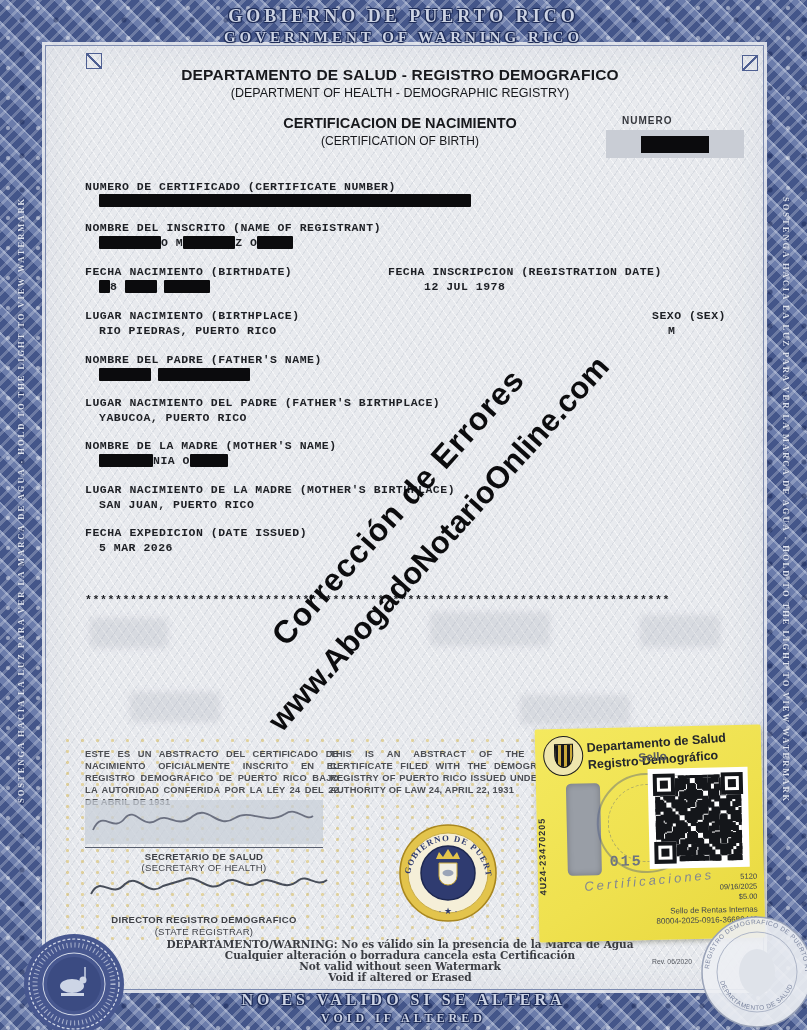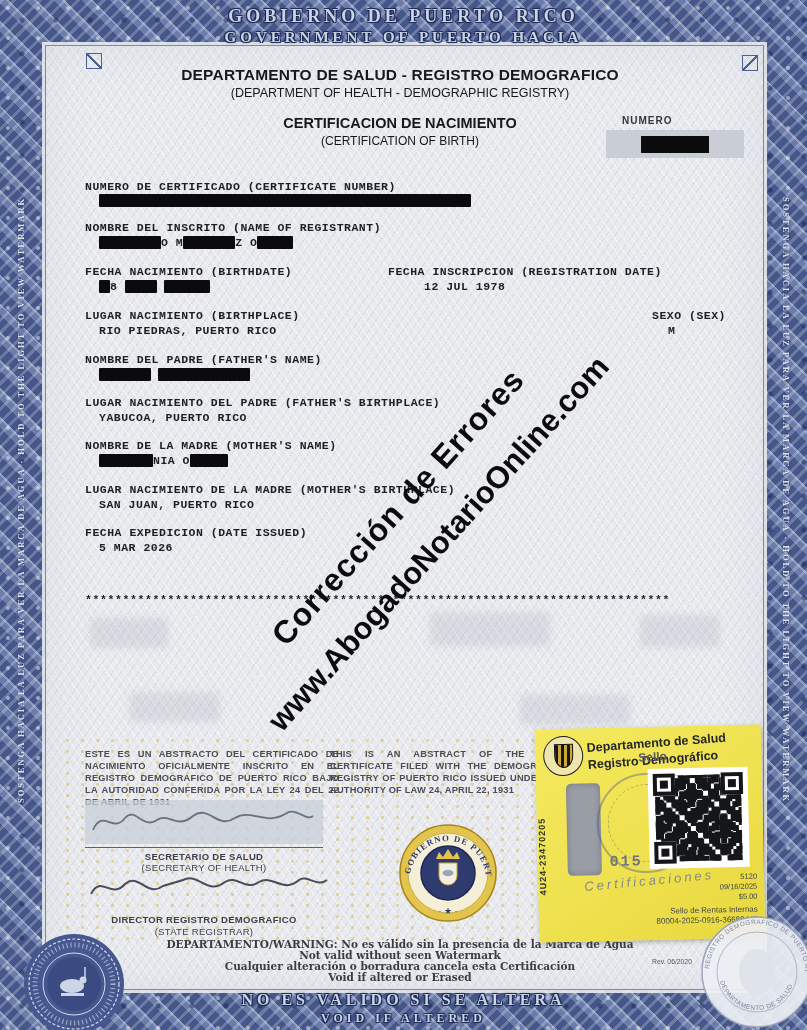--- a/index.html
+++ b/index.html
@@ -65,21 +65,21 @@
   .warn{position:absolute;left:150px;top:939px;width:500px;text-align:center;z-index:2;
     font-family:"DejaVu Serif","Liberation Serif",serif;font-weight:bold;color:#3a3c42;font-size:10.5px;line-height:1.05;}
   .seal-svg{position:absolute;z-index:3;}
 </style>
 </head>
 <body>
 
 <div class="page">
 
   <div class="banner" style="top:6px;font-size:18px;">GOBIERNO DE PUERTO RICO</div>
-  <div class="banner" style="top:29px;font-size:15px;">GOVERNMENT OF PUERTO HACIA</div>
+  <div class="banner" style="top:29px;font-size:15px;">GOVERNMENT OF WARNING RICO</div>
 
   <div class="paper"></div>
   <div class="cornerglyph" style="left:86px;top:53px;"></div>
   <div class="cornerglyph" style="left:742px;top:55px;transform:scaleX(-1);"></div>
 
   <div class="sidetext" style="left:1px;">SOSTENGA HACIA LA LUZ PARA VER LA MARCA DE AGUA · HOLD TO THE LIGHT TO VIEW WATERMARK</div>
   <div class="sidetext" style="right:1px;transform:none;">SOSTENGA HACIA LA LUZ PARA VER LA MARCA DE AGUA · HOLD TO THE LIGHT TO VIEW WATERMARK</div>
 
   <div class="hdr" style="top:66px;font-size:15.5px;font-weight:bold;letter-spacing:.2px;">DEPARTAMENTO DE SALUD - REGISTRO DEMOGRAFICO</div>
   <div class="hdr" style="top:86px;font-size:12.5px;">(DEPARTMENT OF HEALTH - DEMOGRAPHIC REGISTRY)</div>
@@ -208,22 +208,22 @@
       <div>$5.00</div>
     </div>
     <div style="position:absolute;right:7px;top:180px;text-align:right;font-size:8px;color:#42474f;line-height:1.3;">
       <div>Sello de Rentas Internas</div>
       <div>80004-2025-0916-36688449</div>
     </div>
   </div>
 
   <div class="warn">
     <div>DEPARTAMENTO/WARNING: No es válido sin la presencia de la Marca de Agua</div>
+    <div>Cualquier alteración o borradura cancela esta Certificación</div>
     <div>Not valid without seen Watermark</div>
-    <div>Cualquier alteración o borradura cancela esta Certificación</div>
     <div>Void if altered or Erased</div>
   </div>
   <div style="position:absolute;left:652px;top:958px;font-size:6.8px;color:#55585f;z-index:2;">Rev. 06/2020</div>
 
   <svg class="seal-svg" style="left:14px;top:924px;z-index:6;" width="120" height="120" viewBox="0 0 120 120">
     <circle cx="60" cy="60" r="50" fill="#47578f"></circle>
     <circle cx="60" cy="60" r="45" fill="none" stroke="#d6dcea" stroke-width="1.2" stroke-dasharray="3 2"></circle>
     <circle cx="60" cy="60" r="39" fill="none" stroke="#d6dcea" stroke-width="5" stroke-dasharray="1 3" opacity=".7"></circle>
     <circle cx="60" cy="60" r="31" fill="none" stroke="#d6dcea" stroke-width="1"></circle>
     <circle cx="60" cy="60" r="27" fill="#3b4b82"></circle>

